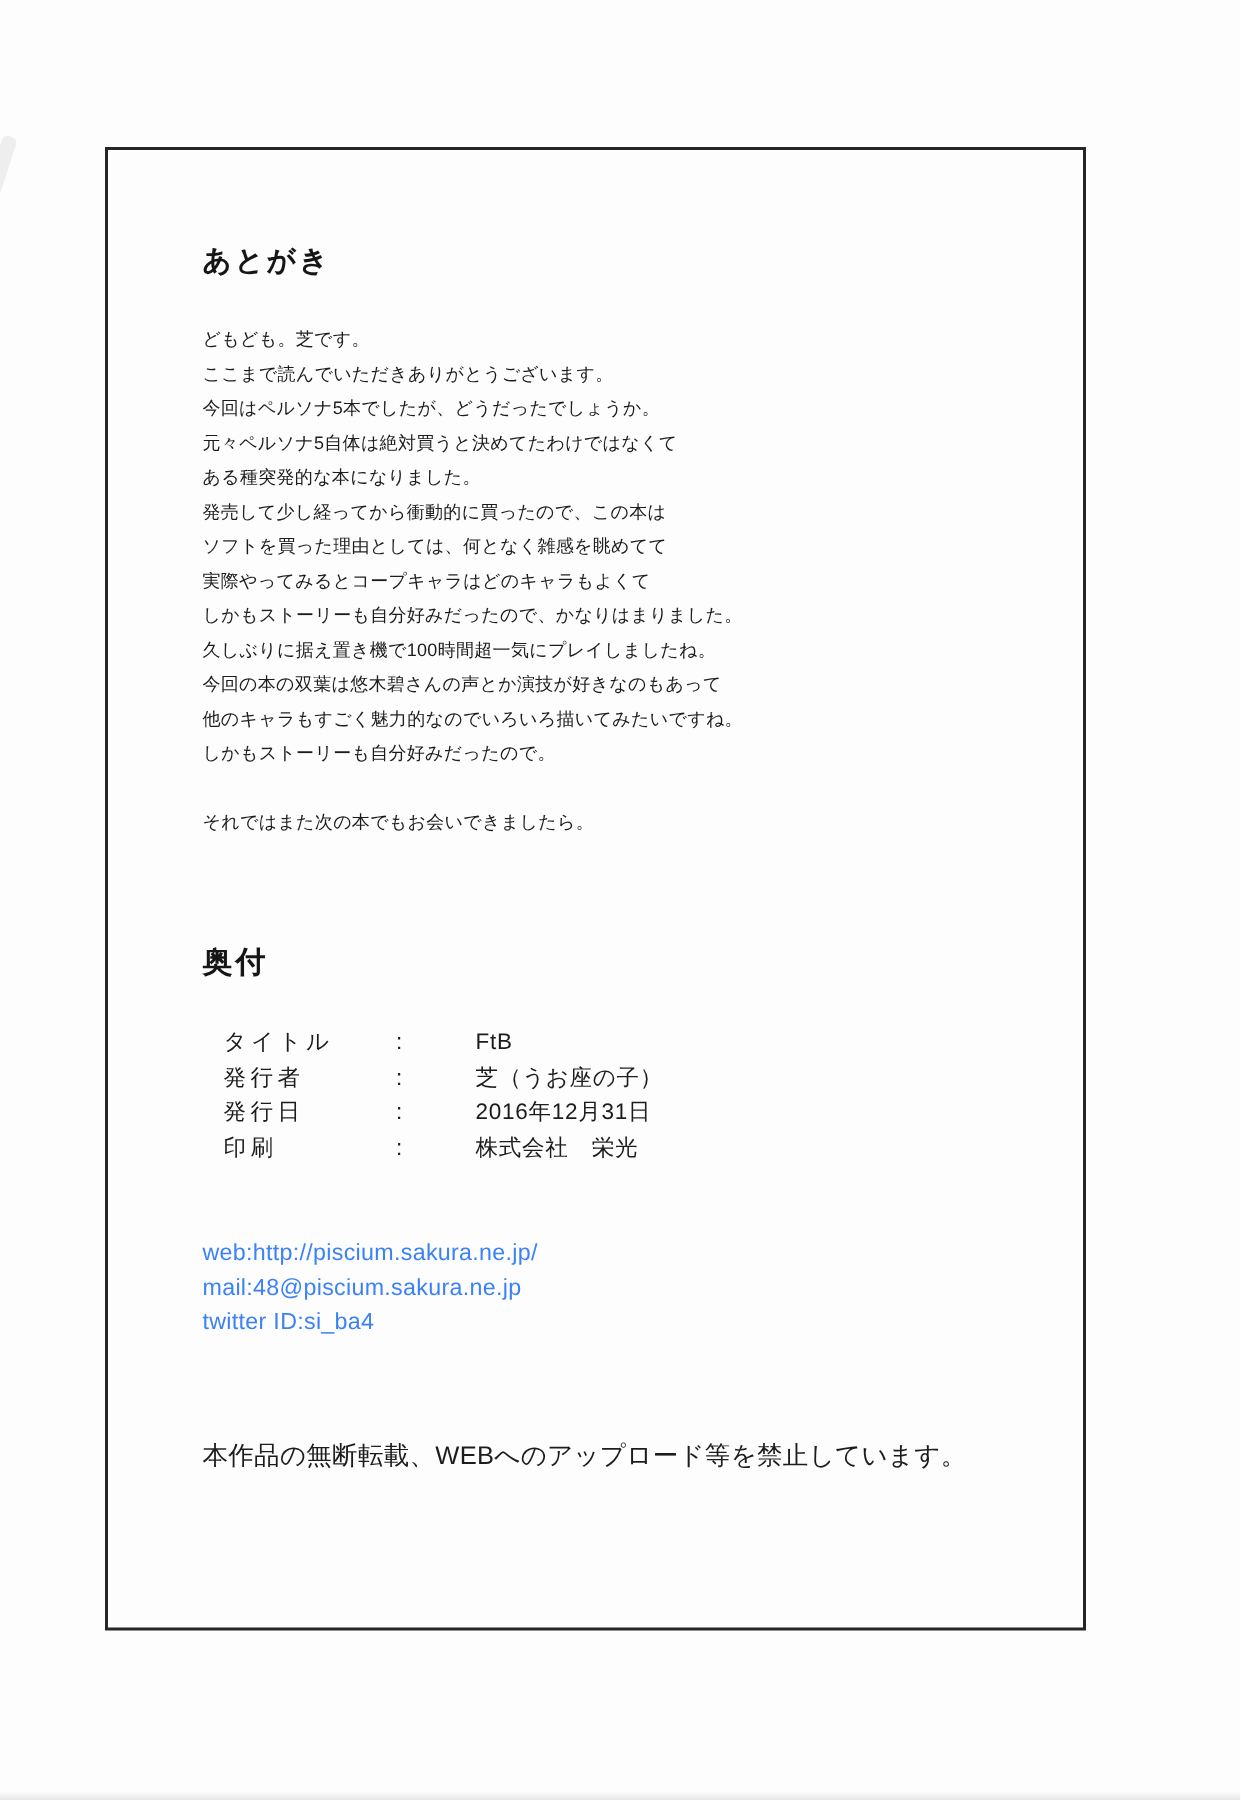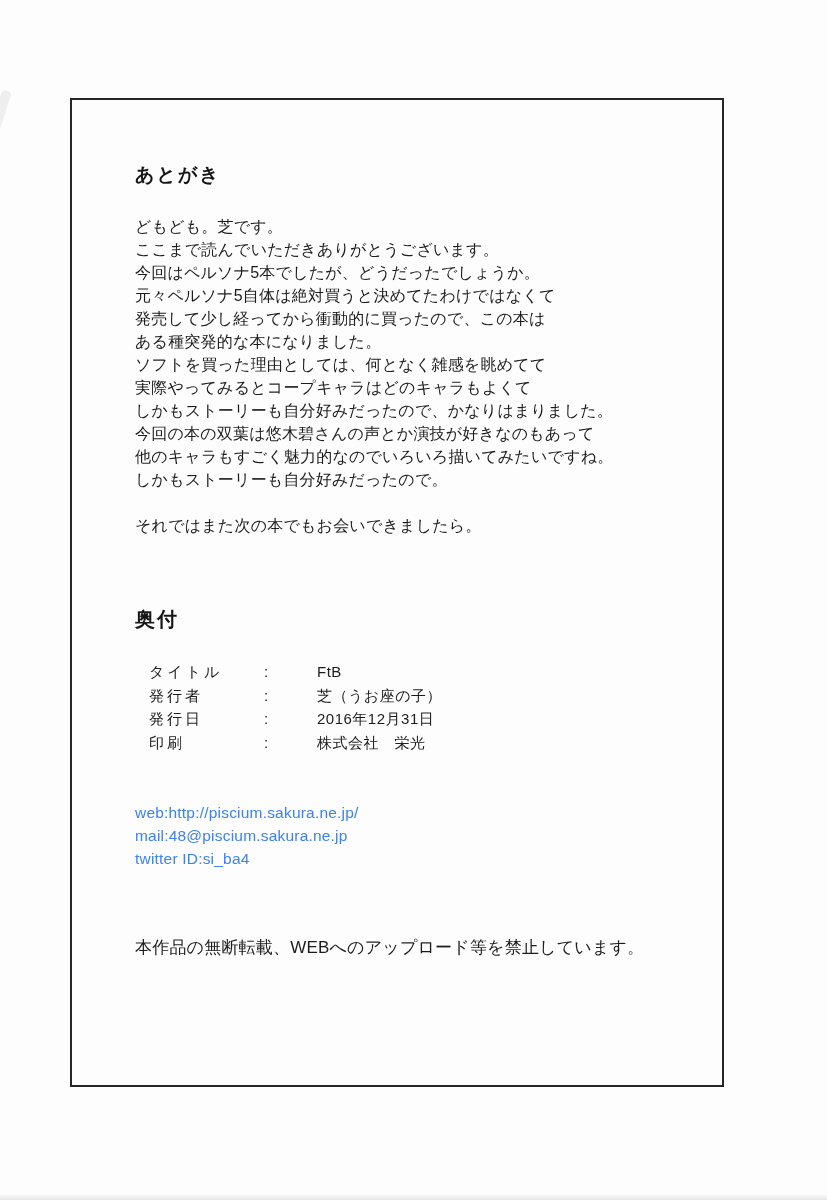--- a/index.html
+++ b/index.html
@@ -47,21 +47,21 @@
     font-size: 19px;
     font-weight: bold;
     letter-spacing: 2px;
     line-height: 26px;
     color: #161616;
   }
   .afterword-body {
     margin-top: 27px;
   }
   .body-line {
-    font-size: 16px;
+    font-size: 12px;
     line-height: 23px;
     min-height: 23px;
     letter-spacing: 0.2px;
     color: #1c1c1c;
     white-space: nowrap;
   }
   .colophon-heading {
     margin-top: 68px;
     font-size: 20px;
     font-weight: bold;
@@ -121,25 +121,26 @@
   <div class="page-frame">
     <div class="frame-inner">
 
       <h1 class="afterword-heading">あとがき</h1>
 
       <div class="afterword-body">
         <p class="body-line">どもども。芝です。</p>
         <p class="body-line">ここまで読んでいただきありがとうございます。</p>
         <p class="body-line">今回はペルソナ5本でしたが、どうだったでしょうか。</p>
         <p class="body-line">元々ペルソナ5自体は絶対買うと決めてたわけではなくて</p>
+        <p class="body-line">ある種突発的な本になりました。</p>
         <p class="body-line">発売して少し経ってから衝動的に買ったので、この本は</p>
-        <p class="body-line">ある種突発的な本になりました。</p>
         <p class="body-line">ソフトを買った理由としては、何となく雑感を眺めてて</p>
         <p class="body-line">実際やってみるとコープキャラはどのキャラもよくて</p>
         <p class="body-line">しかもストーリーも自分好みだったので、かなりはまりました。</p>
+        <p class="body-line">久しぶりに据え置き機で100時間超一気にプレイしましたね。</p>
         <p class="body-line">今回の本の双葉は悠木碧さんの声とか演技が好きなのもあって</p>
         <p class="body-line">他のキャラもすごく魅力的なのでいろいろ描いてみたいですね。</p>
         <p class="body-line">しかもストーリーも自分好みだったので。</p>
         <p class="body-line"></p>
         <p class="body-line">それではまた次の本でもお会いできましたら。</p>
       </div>
 
       <h2 class="colophon-heading">奥付</h2>
 
       <div class="colophon-table">

